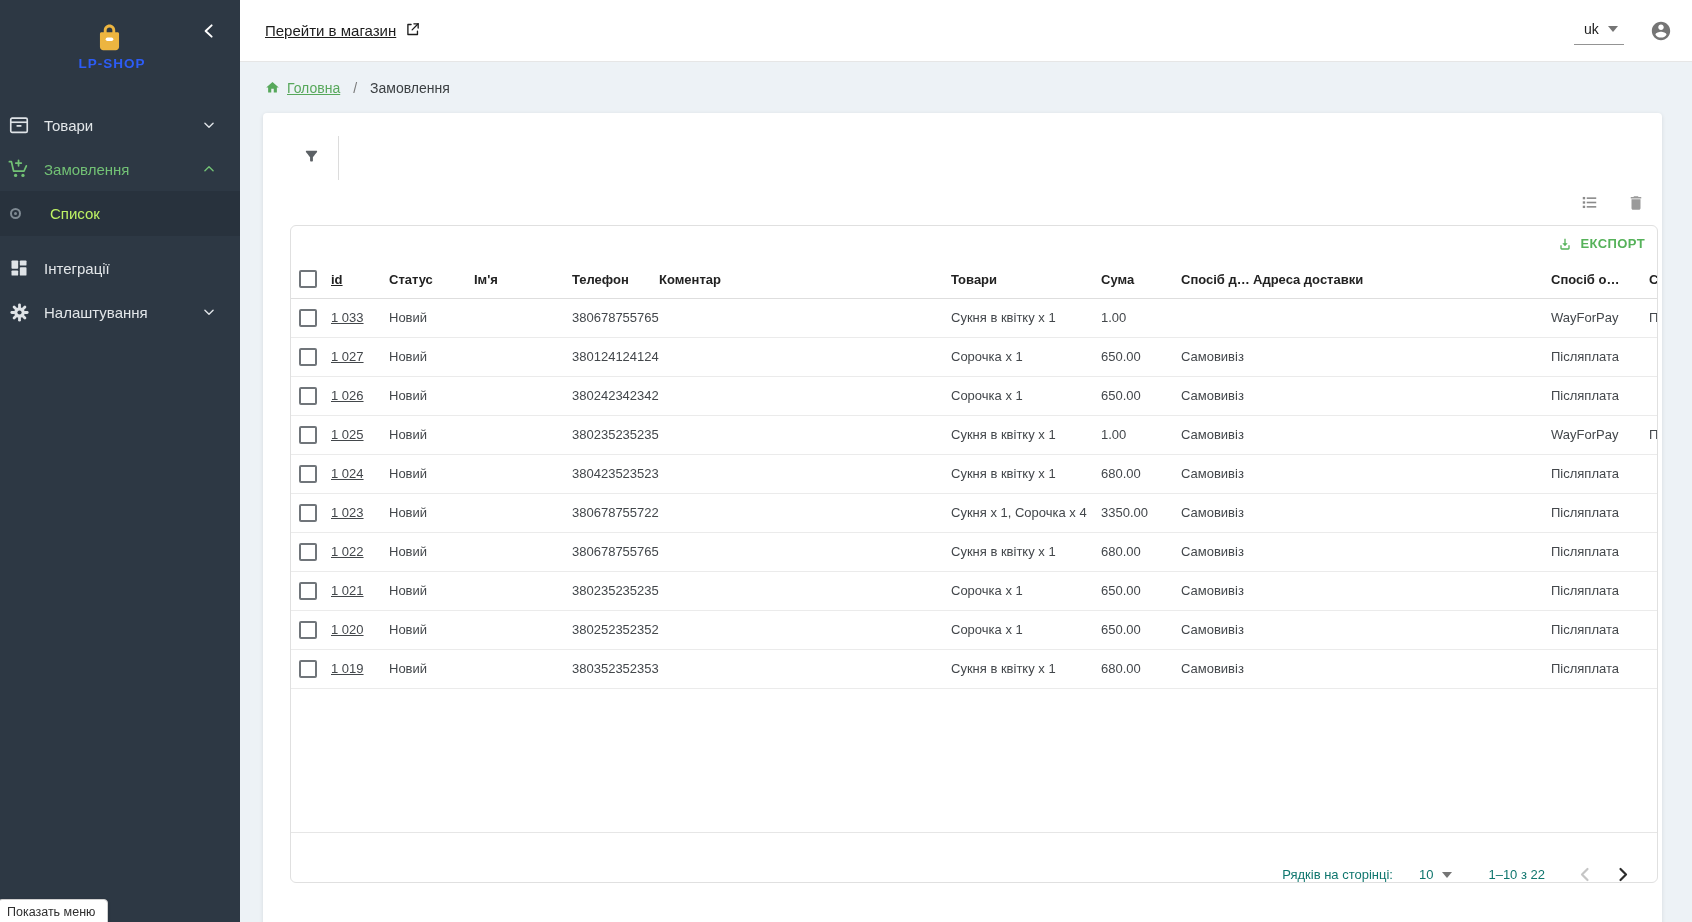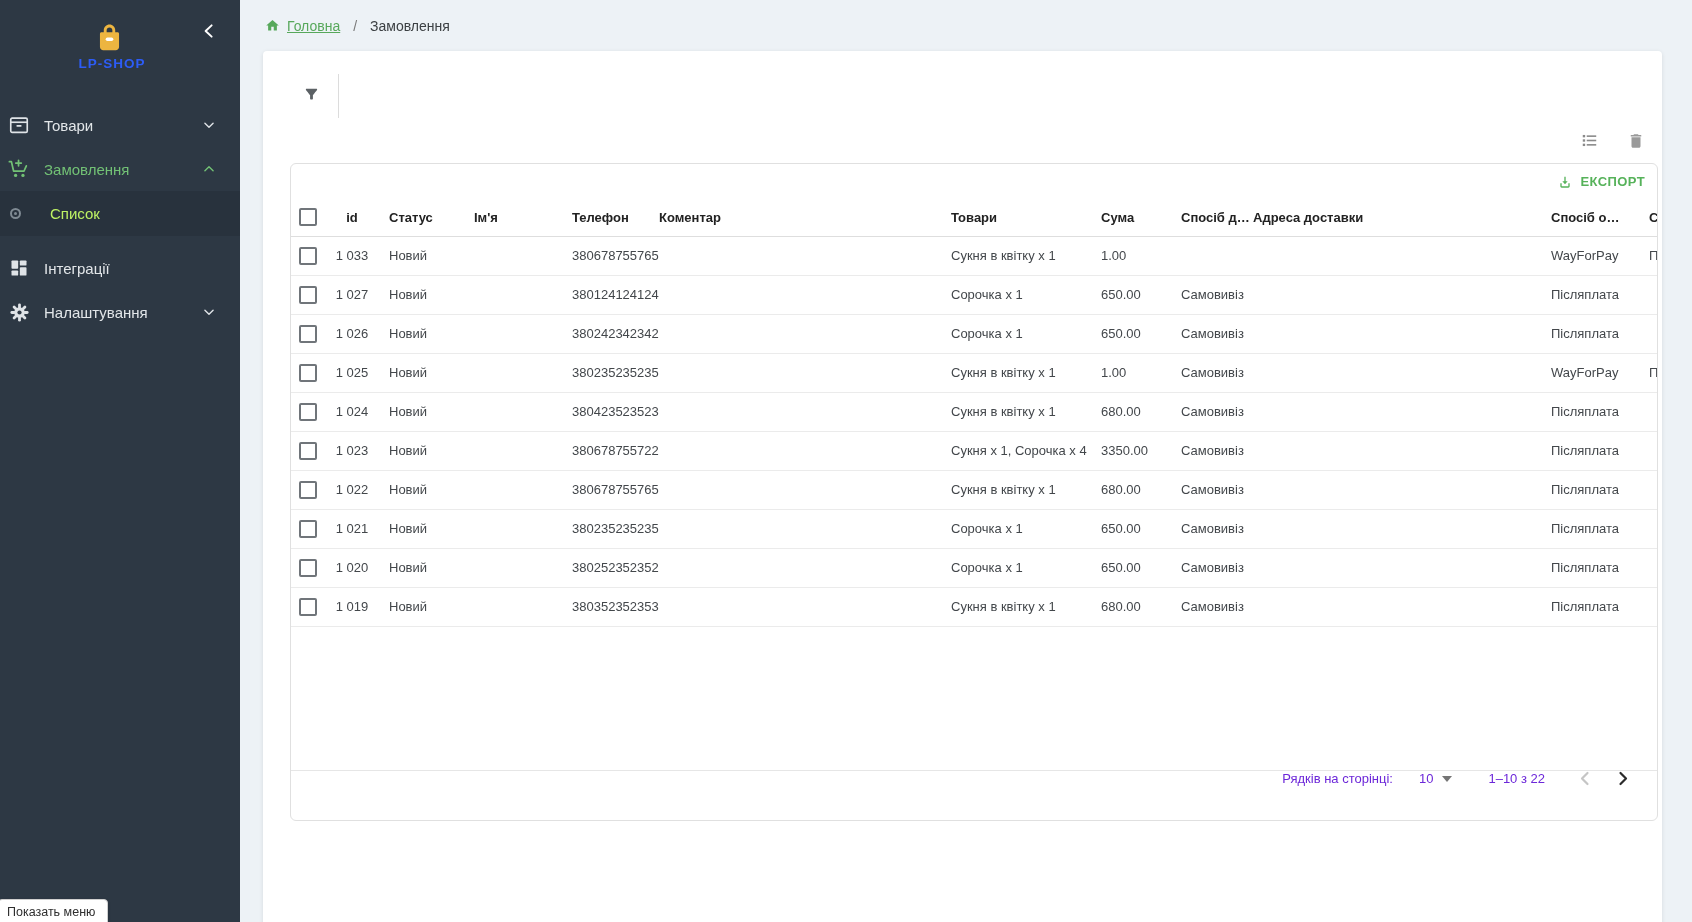--- a/index.html
+++ b/index.html
@@ -68,31 +68,31 @@
 
   .table-wrap { overflow:hidden; flex:0 0 auto; }
   table { width:1508px; table-layout:fixed; border-collapse:collapse; }
   col.c-cb{width:40px} col.c-id{width:58px} col.c-status{width:85px} col.c-name{width:98px}
   col.c-phone{width:87px} col.c-comment{width:292px} col.c-products{width:150px} col.c-sum{width:80px}
   col.c-delivery{width:72px} col.c-address{width:298px} col.c-payment{width:98px} col.c-pay_status{width:150px}
   th { height:37px; border-bottom:1px solid #dedede; font-size:13px; font-weight:bold; color:#222;
     text-align:left; vertical-align:middle; padding:0; white-space:nowrap; }
   td { height:39px; border-bottom:1px solid #ebebeb; font-size:13px; color:#43474b;
     vertical-align:middle; padding:0; white-space:nowrap; overflow:hidden; }
-  th.col-id, td.col-id { text-align:center; padding-right:16px; }
+  th.col-id, td.col-id { text-align:left; padding-right:16px;text-decoration:underline; }
   th.col-delivery .hdr-text { display:inline-block; max-width:70px; overflow:hidden;
     text-overflow:ellipsis; white-space:nowrap; vertical-align:middle; }
   th.col-payment .hdr-text { display:inline-block; max-width:76px; overflow:hidden;
     text-overflow:ellipsis; white-space:nowrap; vertical-align:middle; }
   .checkbox { width:18px; height:18px; border:2px solid #70757a; border-radius:2px;
     margin-left:8px; cursor:pointer; background:#fff; }
 
   .card-spacer { flex:1; }
-  .card-footer { flex:0 0 50px; border-top:1px solid #e6e6e6; display:flex; align-items:flex-start;
-    justify-content:flex-end; padding-right:28px; font-size:13px; color:#6d28d9; }
+  .card-footer { flex:0 0 50px; border-top:1px solid #e6e6e6; display:flex; align-items:flex-end;
+    justify-content:flex-end; padding-right:28px; font-size:13px; color:#0f766e; }
   .rpp-value { margin-left:26px; display:flex; align-items:center; gap:9px; cursor:pointer; }
   .page-range { margin-left:36px; }
   .pg-prev { margin-left:34px; display:flex; cursor:default; }
   .pg-next { margin-left:28px; display:flex; cursor:pointer; }
 
   .menu-tooltip { position:fixed; left:-2px; bottom:-7px; background:#fff;
     border:1px solid #cfcfcf; border-radius:4px; padding:5px 12px 9px 8px;
     font-size:12.5px; color:#2f2f2f; box-shadow:0 1px 3px rgba(0,0,0,.15); }
 </style>
 </head>
@@ -186,20 +186,45 @@
         <svg width="14" height="14" viewBox="0 0 24 24">
             <path d="M5 9 L12 16 L19 9" stroke="#dfe3e7" stroke-width="2.4" fill="none" stroke-linecap="round" stroke-linejoin="round"></path>
           </svg>
       </span>
     </div>
   </nav>
 </aside>
 
 <div class="main">
 
+  <header class="topbar">
+    <a class="store-link">
+      <span>Перейти в магазин</span>
+      <span>
+        <svg width="17" height="17" viewBox="0 0 24 24" fill="none" stroke="#1d1d1d" stroke-width="1.9" stroke-linecap="round" stroke-linejoin="round">
+          <path d="M10 5 H5.5 V19 H19 V14.5"></path>
+            <path d="M14 4 H20 V10"></path>
+            <path d="M20 4 L11.5 12.5"></path>
+        </svg>
+      </span>
+    </a>
+    <div class="topbar-right">
+      <div class="lang-select">
+        <span class="lang-value">uk</span>
+        <svg width="10" height="6" viewBox="0 0 10 6">
+            <path d="M0 0 L5 6 L10 0 Z" fill="#757575"></path>
+          </svg>
+      </div>
+      <span class="avatar">
+        <svg width="22" height="22" viewBox="0 0 24 24" fill="#757575">
+          <path d="M12 2C6.48 2 2 6.48 2 12s4.48 10 10 10 10-4.48 10-10S17.52 2 12 2zm0 3c1.66 0 3 1.34 3 3s-1.34 3-3 3-3-1.34-3-3 1.34-3 3-3zm0 14.2c-2.5 0-4.71-1.28-6-3.22.03-1.99 4-3.08 6-3.08 1.99 0 5.97 1.09 6 3.08-1.29 1.94-3.5 3.22-6 3.22z"></path>
+        </svg>
+      </span>
+    </div>
+  </header>
 
   <div class="breadcrumb">
     <span class="bc-home">
       <svg width="15" height="15" viewBox="0 0 24 24" fill="#57a85b">
           <path d="M10 20v-6h4v6h5v-8h3L12 3 2 12h3v8z"></path>
         </svg>
     </span>
     <a class="bc-link">Головна</a>
     <span class="bc-sep">/</span>
     <span class="bc-current">Замовлення</span>

